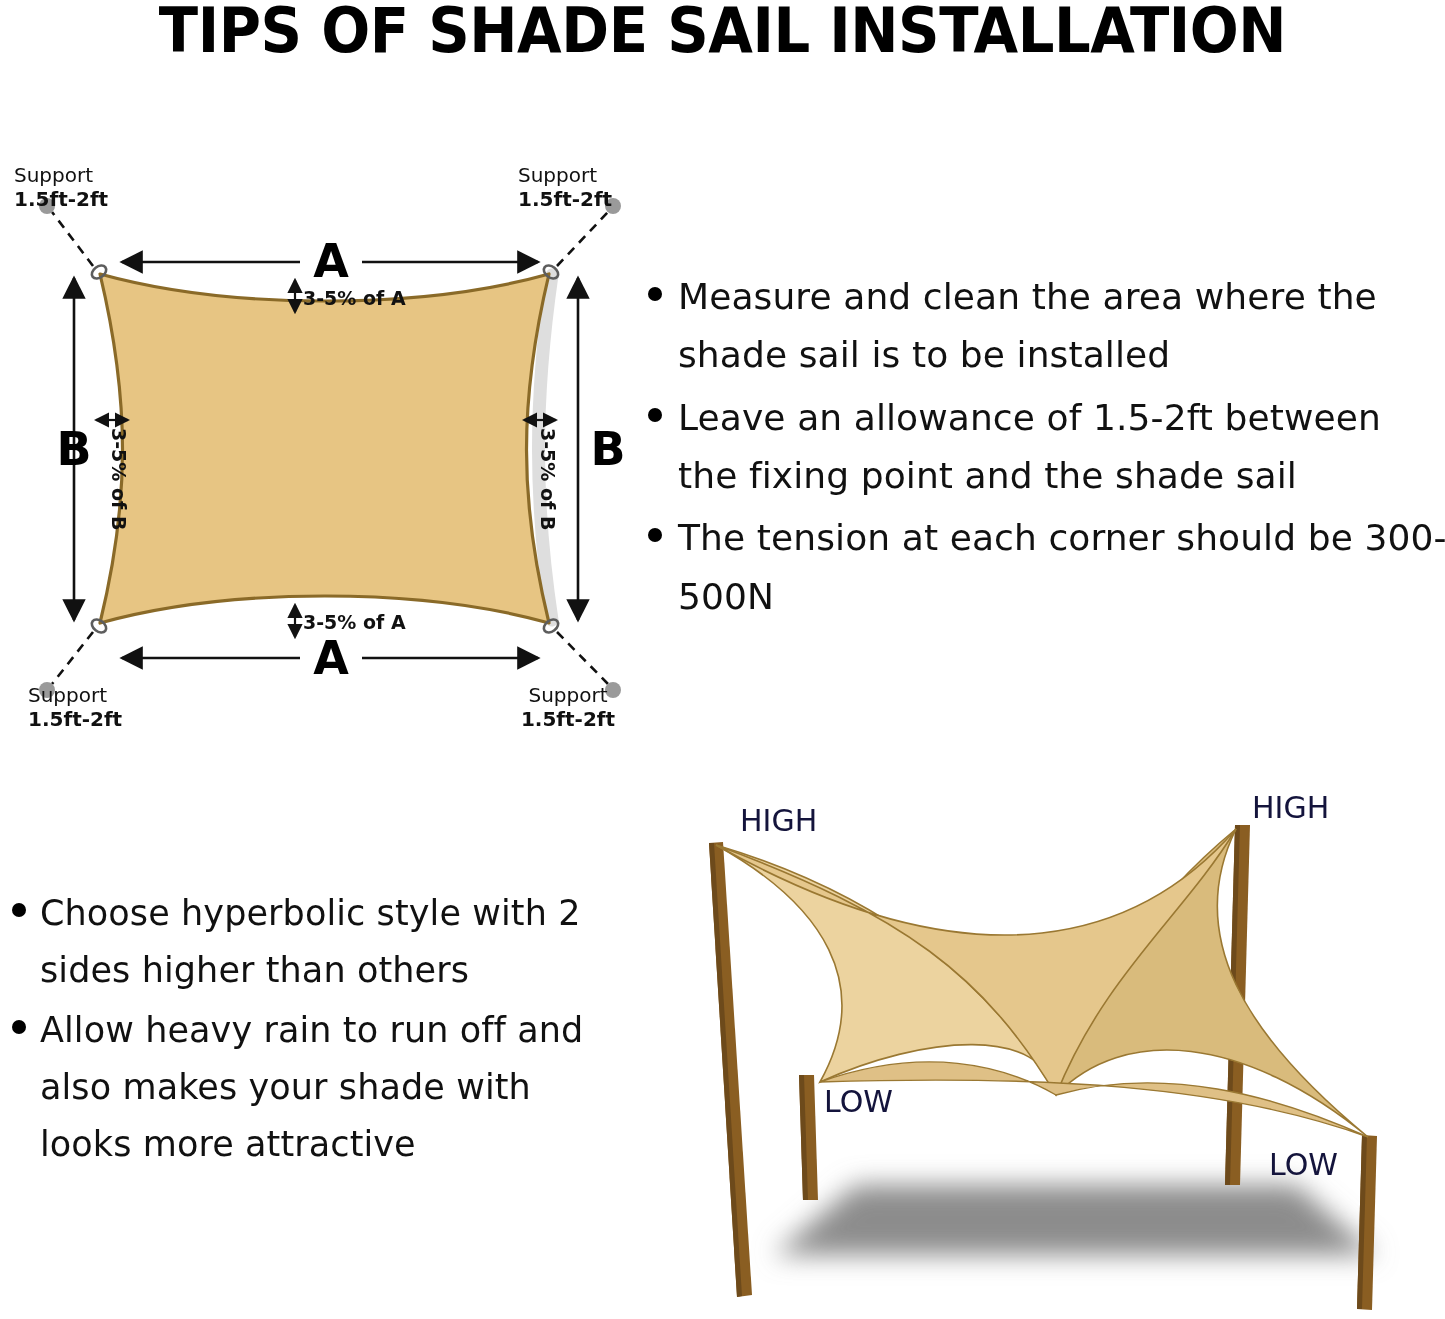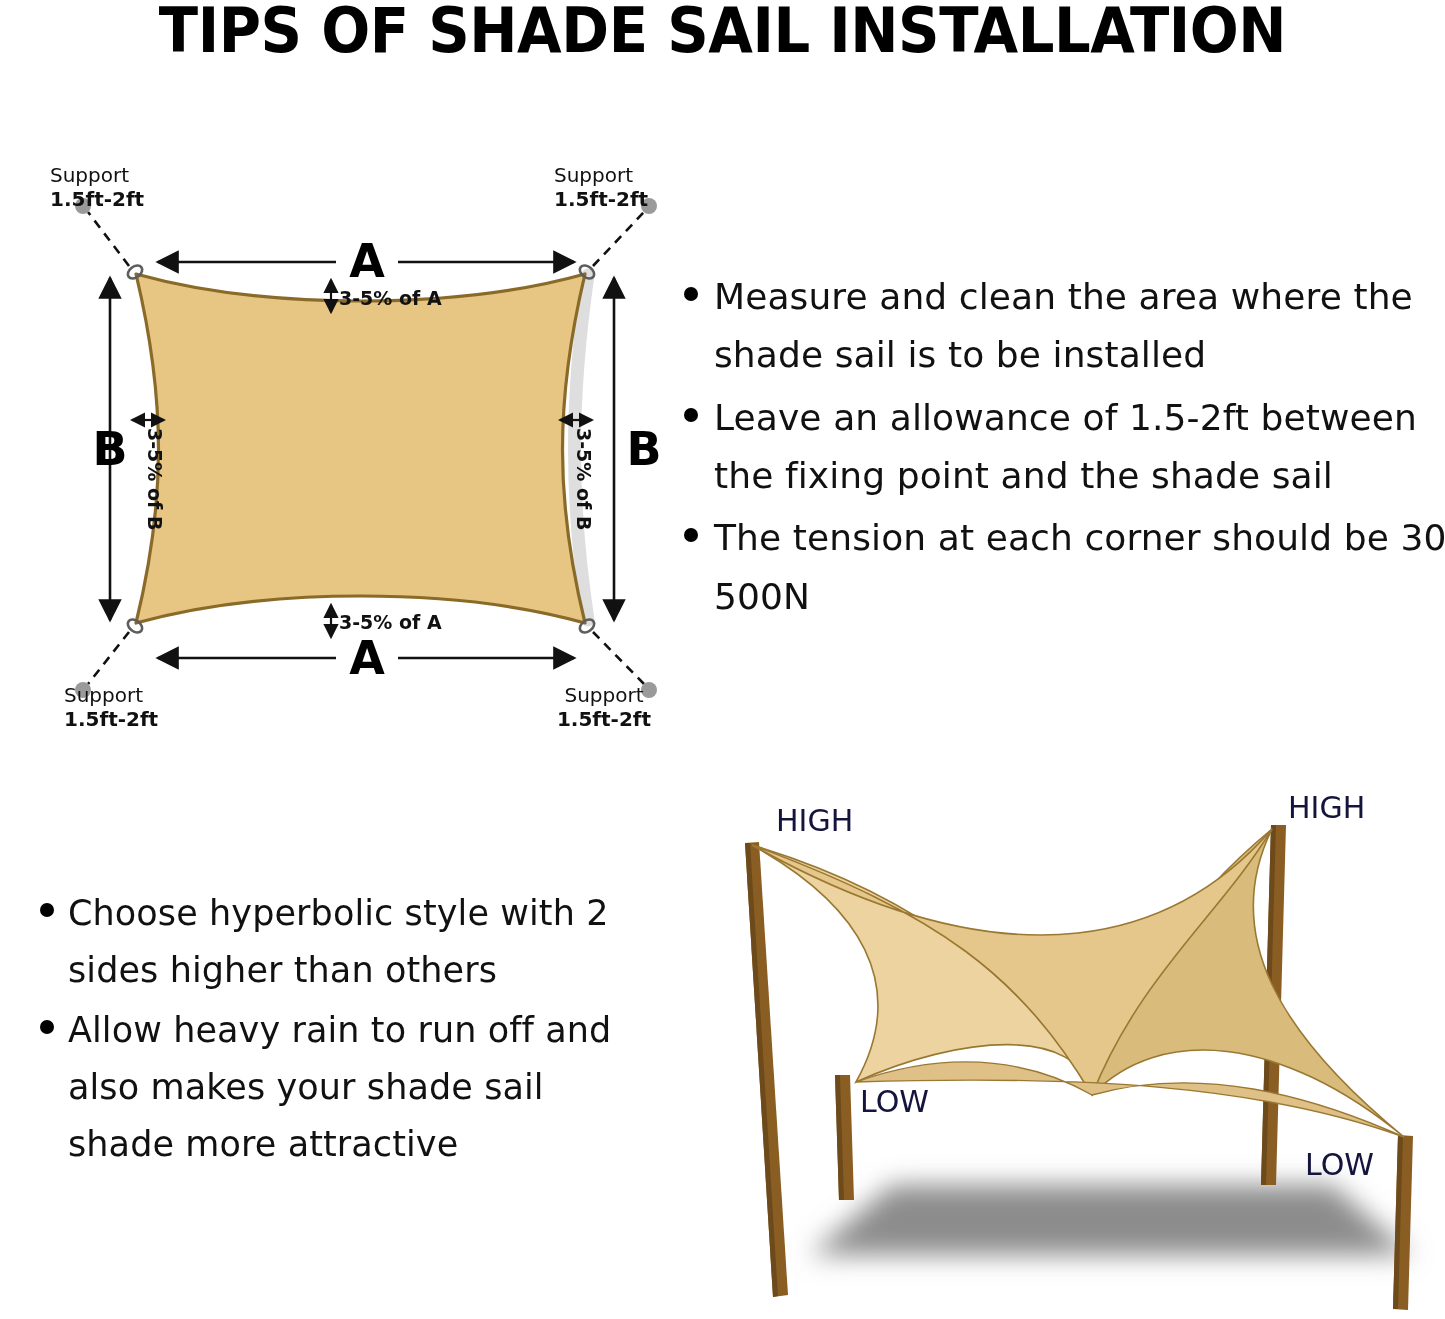--- a/index.html
+++ b/index.html
@@ -27,38 +27,38 @@
     font-weight: 700;
     font-size: 62px;
     letter-spacing: -0.5px;
     transform: scaleX(0.93);
     transform-origin: center top;
     white-space: nowrap;
     color: #000000;
   }
 
   
-  .panel { position: absolute; margin-left: 36px; }
+  .panel { position: absolute; }
 
   #diagram-rect-sail {
     left: 0px;
     top: 150px;
     width: 660px;
     height: 580px;
   }
   #diagram-rect-sail svg { display: block; }
 
   #tips-list-top {
     left: 648px;
     top: 268px;
     width: 800px;
   }
 
   #tips-list-bottom {
-    left: 4px;
+    left: 12px;
     top: 885px;
     width: 620px;
   }
 
   #diagram-hyperbolic-sail {
     left: 624px;
     top: 785px;
     width: 805px;
     height: 534px;
   }
@@ -219,21 +219,21 @@
   </div>
 </div>
 
 <div class="panel" id="tips-list-bottom">
   <div class="bullet-row">
     <span class="bullet-dot"></span>
     <span class="bullet-text">Choose hyperbolic style with 2 sides higher than others</span>
   </div>
   <div class="bullet-row">
     <span class="bullet-dot"></span>
-    <span class="bullet-text">Allow heavy rain to run off and also makes your shade sail shade more attractive</span>
+    <span class="bullet-text">Allow heavy rain to run off and also makes your shade with looks more attractive</span>
   </div>
 </div>
 
 <div class="panel" id="diagram-hyperbolic-sail">
   <svg width="805" height="534" viewBox="0 0 805 534" xmlns="http://www.w3.org/2000/svg">
     <defs>
       <filter id="shadowBlur" x="-25%" y="-60%" width="150%" height="220%">
         <feGaussianBlur stdDeviation="13"></feGaussianBlur>
       </filter>
     </defs>

